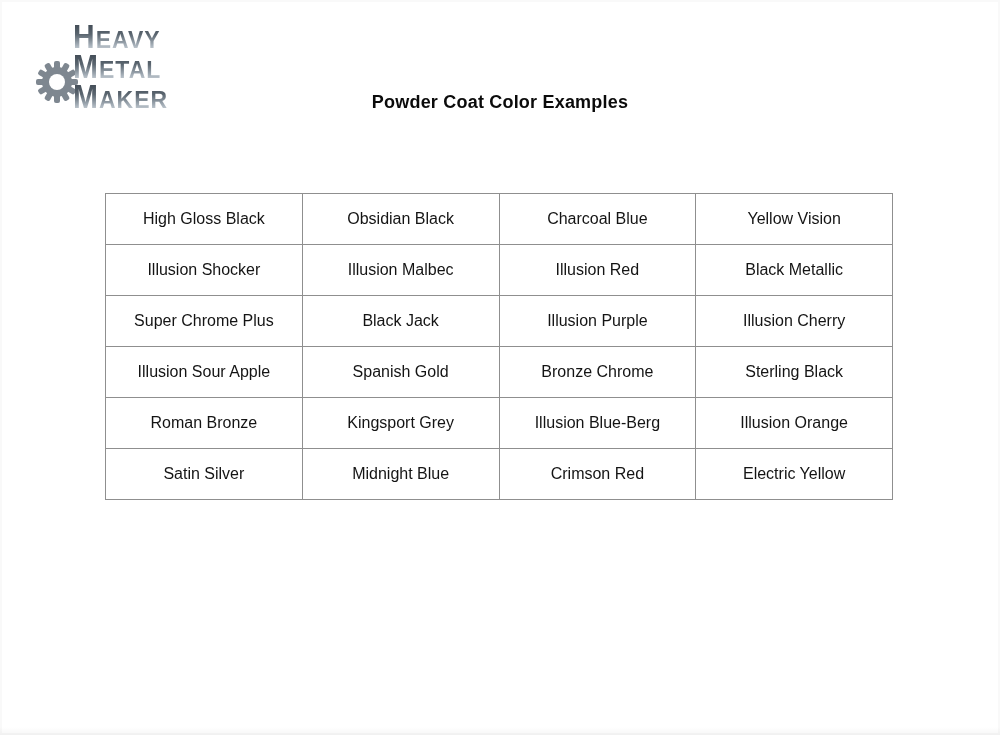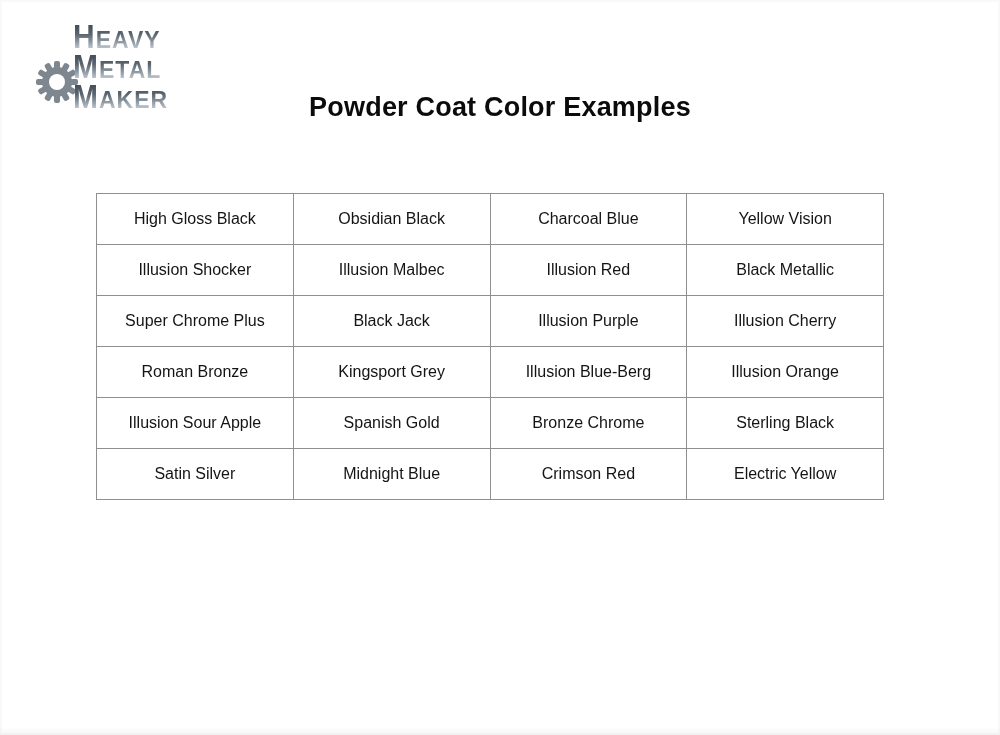--- a/index.html
+++ b/index.html
@@ -58,30 +58,30 @@
   }
   .logo-line .ini { font-size: 30px; }
 
   
   .title {
     position: absolute;
     left: 0; top: 92px;
     width: 100%;
     margin: 0;
     text-align: center;
-    font-size: 27px;
+    font-size: 18px;
     font-weight: bold;
     letter-spacing: 0.2px;
     color: #0b0b0b;
   }
 
   
   .color-table {
     position: absolute;
-    left: 96px; top: 193px;
+    left: 105px; top: 193px;
     width: 788px;
     border-collapse: collapse;
     table-layout: fixed;
   }
   .color-table td {
     border: 1px solid #8f8f8f;
     height: 48px;
     text-align: center;
     vertical-align: middle;
     font-size: 16px;
@@ -138,30 +138,30 @@
         <td>Illusion Red</td>
         <td>Black Metallic</td>
       </tr>
       <tr>
         <td>Super Chrome Plus</td>
         <td>Black Jack</td>
         <td>Illusion Purple</td>
         <td>Illusion Cherry</td>
       </tr>
       <tr>
+        <td>Illusion Sour Apple</td>
+        <td>Spanish Gold</td>
+        <td>Bronze Chrome</td>
+        <td>Sterling Black</td>
+      </tr>
+      <tr>
         <td>Roman Bronze</td>
         <td>Kingsport Grey</td>
         <td>Illusion Blue-Berg</td>
         <td>Illusion Orange</td>
-      </tr>
-      <tr>
-        <td>Illusion Sour Apple</td>
-        <td>Spanish Gold</td>
-        <td>Bronze Chrome</td>
-        <td>Sterling Black</td>
       </tr>
       <tr>
         <td>Satin Silver</td>
         <td>Midnight Blue</td>
         <td>Crimson Red</td>
         <td>Electric Yellow</td>
       </tr>
     </tbody>
   </table>
 

